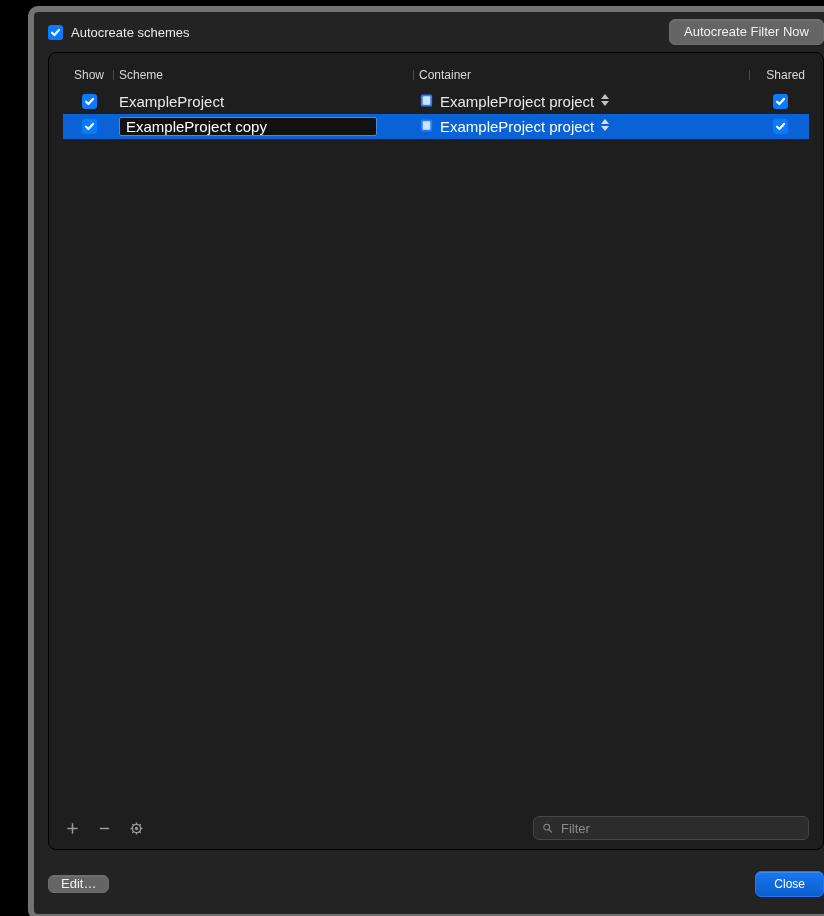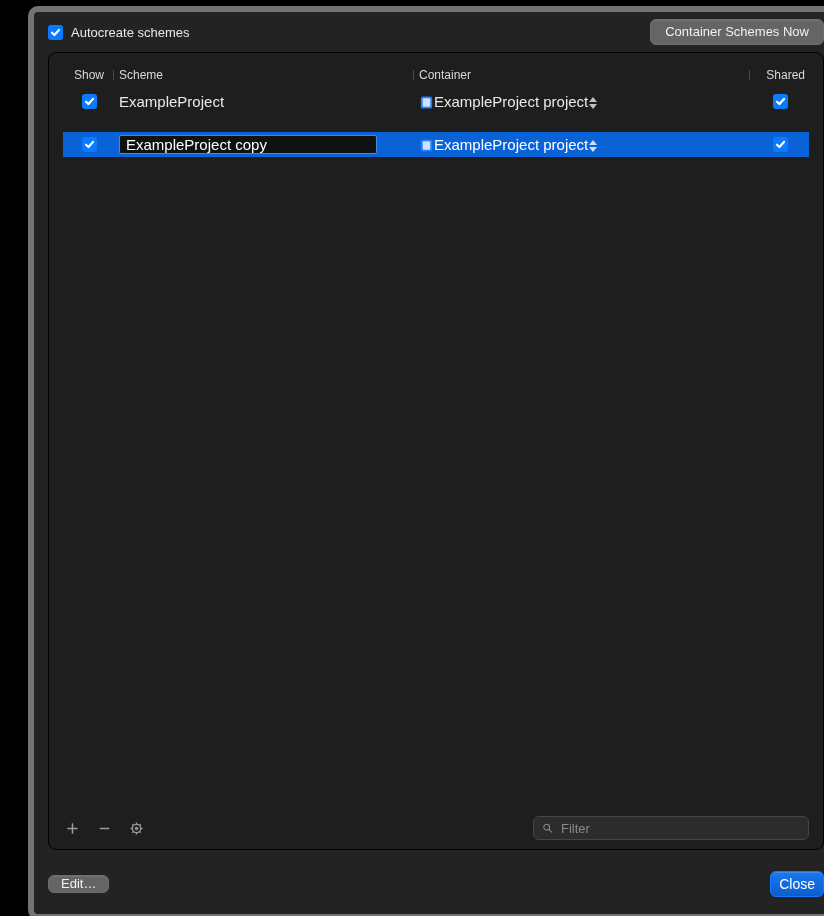--- a/index.html
+++ b/index.html
@@ -117,21 +117,20 @@
 
   .tbody { margin-top: 2px; }
 
   .trow {
     height: 25px;
     border-radius: 0;
     font-size: 15px;
   }
   .trow.selected {
     background: #0a63d6;
-    margin-top: 18px;
   }
   .trow > div { padding: 0 4px; }
 
   .cell-show, .cell-shared {
     display: flex;
     justify-content: center;
     align-items: center;
   }
 
   .cell-scheme {
@@ -154,22 +153,22 @@
     background: transparent;
     border: none;
     outline: none;
     color: #fff;
     font: inherit;
     width: 100%;
   }
 
   .cell-container {
     display: flex;
-    align-items: flex-end;
-    gap: 0;
+    align-items: flex-start;
+    gap: 6px;
     color: inherit;
   }
   .proj-icon {
     width: 15px;
     height: 15px;
     flex: none;
     display: inline-flex;
     align-items: center;
     justify-content: center;
   }
@@ -239,42 +238,42 @@
     display: flex;
     align-items: center;
     padding: 0 14px 6px 14px;
   }
   .btn-primary {
     background: #0a63d6;
     background: linear-gradient(#1a78ef, #0a5ecd);
     border: 1px solid #1978ff;
     border-radius: 6px;
     color: #fff;
-    padding: 4px 8px;
-    font-size: 14px;
+    padding: 4px 18px;
+    font-size: 12px;
     line-height: 16px;
     box-shadow: inset 0 1px 0 rgba(255,255,255,0.15);
     cursor: default;
     margin-left: 28px;
   }
 </style>
 </head>
 <body>
 
 <div class="window">
 
   <div class="topbar">
     <span class="checkbox">
       <svg viewBox="0 0 12 12">
           <path d="M2.2 6.3 L4.8 8.8 L9.8 3.2"></path>
         </svg>
     </span>
     <span class="autocreate-label">Autocreate schemes</span>
     <span class="spacer"></span>
-    <button class="btn-bevel">Container Schemes Now</button>
+    <button class="btn-bevel">Autocreate Filter Now</button>
   </div>
 
   <div class="panel">
     <div class="table">
       <div class="thead">
         <div class="th-show">Show</div>
         <div class="th-scheme">Scheme</div>
         <div class="th-container">Container</div>
         <div class="th-shared">Shared</div>
       </div>

